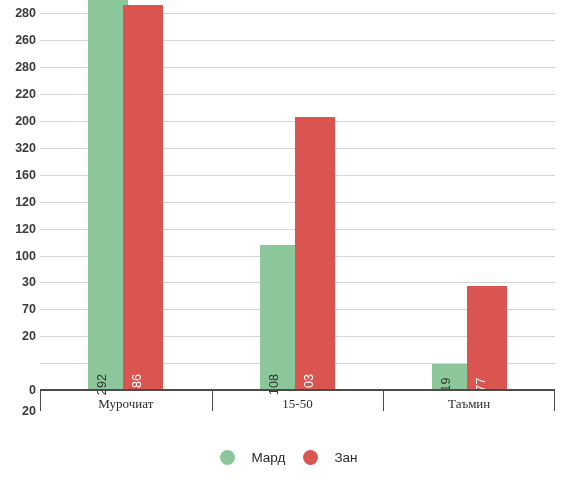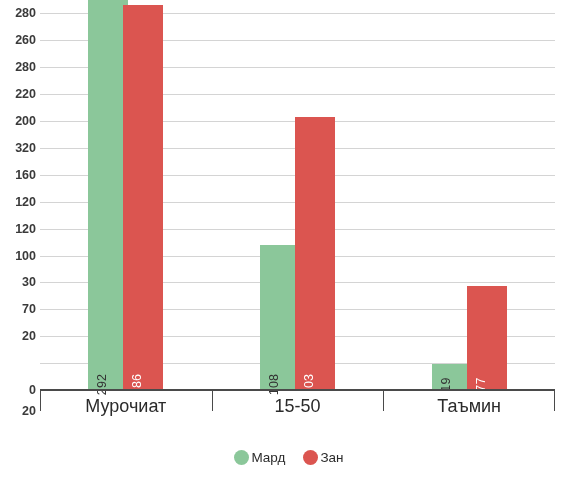--- a/index.html
+++ b/index.html
@@ -113,40 +113,41 @@
     position: absolute;
     top: 2px;
     width: 1px;
     height: 20px;
     background: #4a4a4a;
   }
   .group-label {
     position: absolute;
     top: 7px;
     transform: translateX(-50%);
-    font-size: 18px;
+    font-size: 13px;
     color: #2b2b2b;
     white-space: nowrap;
+    font-family: Liberation Serif, serif;
   }
 
   
   .legend {
     position: absolute;
     left: 0;
     top: 450px;
     width: 578px;
     display: flex;
     justify-content: center;
     align-items: center;
     gap: 18px;
   }
   .legend-item {
     display: flex;
     align-items: center;
-    gap: 2px;
+    gap: 16px;
   }
   .legend-swatch {
     width: 15px;
     height: 15px;
     border-radius: 50%;
     display: inline-block;
   }
   .legend-swatch.male   { background: #8bc79a; }
   .legend-swatch.female { background: #db5550; }
   .legend-label {

